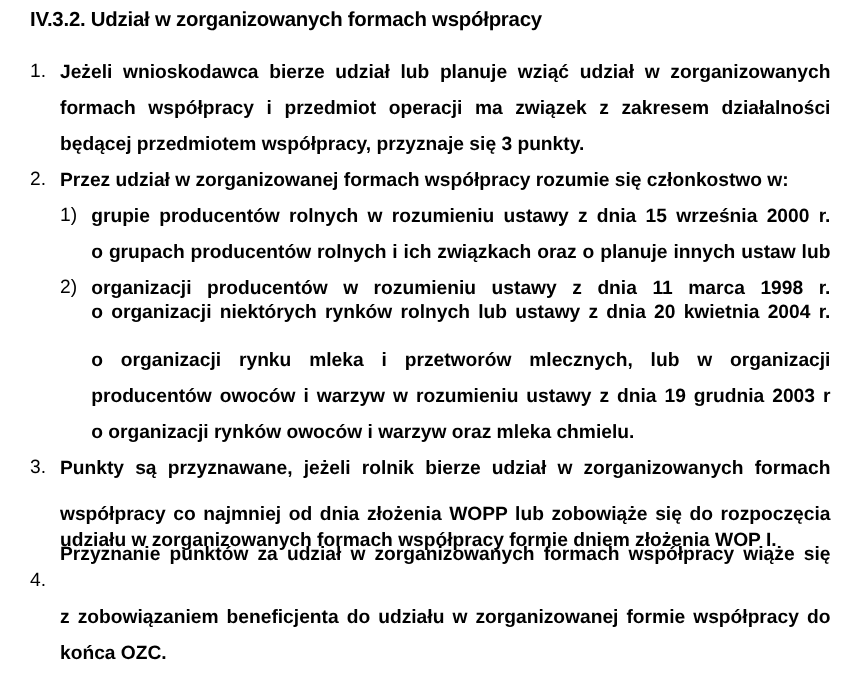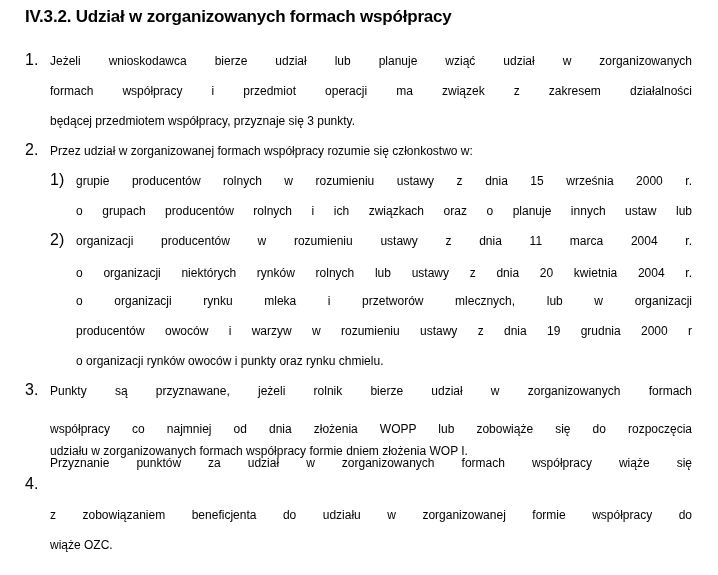--- a/index.html
+++ b/index.html
@@ -9,22 +9,22 @@
     }
     .doc { position: absolute; left: 0; top: 0; width: 718px; }
     .title {
       position: absolute; left: 25px; top: 7px;
       font-weight: bold; font-size: 17px; letter-spacing: -0.2px;
       white-space: nowrap;
     }
     .num { position: absolute; left: 25px; font-size: 16px; }
     .sub-num { position: absolute; left: 50px; font-size: 16px; }
     .line {
-      position: absolute; font-size: 12px; line-height: 20px; white-space: nowrap;
-      text-align: justify; text-align-last: justify;
+      position: absolute; font-size: 16px; line-height: 20px; white-space: nowrap;
+      text-align: justify; text-align-last: justify; font-weight: bold;
     }
     .line.last { text-align-last: left; }
     .l1 { left: 50px; width: 642px; }
     .l2 { left: 76px; width: 616px; }
   </style>
 </head>
 <body>
 
 <div class="doc">
 
@@ -42,35 +42,35 @@
     <div class="line l1 last" style="top:141px">Przez udział w zorganizowanej formach współpracy rozumie się członkostwo w:</div>
 
     <div>
       <span class="sub-num" style="top:171px">1)</span>
       <div class="line l2" style="top:171px">grupie producentów rolnych w rozumieniu ustawy z dnia 15 września 2000 r.</div>
       <div class="line l2" style="top:201px">o grupach producentów rolnych i ich związkach oraz o planuje innych ustaw lub</div>
     </div>
 
     <div>
       <span class="sub-num" style="top:231px">2)</span>
-      <div class="line l2" style="top:231px">organizacji producentów w rozumieniu ustawy z dnia 11 marca 2004 r.</div>
-      <div class="line l2" style="top:263px">o organizacji niektórych rynków rolnych lub ustawy z dnia 20 kwietnia 2004 r.</div>
+      <div class="line l2" style="top:231px">organizacji producentów w rozumieniu ustawy z dnia 11 marca 1998 r.</div>
+      <div class="line l2" style="top:251px">o organizacji niektórych rynków rolnych lub ustawy z dnia 20 kwietnia 2004 r.</div>
       <div class="line l2" style="top:291px">o organizacji rynku mleka i przetworów mlecznych, lub w organizacji</div>
-      <div class="line l2" style="top:321px">producentów owoców i warzyw w rozumieniu ustawy z dnia 19 grudnia 2000 r</div>
-      <div class="line l2 last" style="top:351px">o organizacji rynków owoców i punkty oraz rynku chmielu.</div>
+      <div class="line l2" style="top:321px">producentów owoców i warzyw w rozumieniu ustawy z dnia 19 grudnia 2003 r</div>
+      <div class="line l2 last" style="top:351px">o organizacji rynków owoców i warzyw oraz mleka chmielu.</div>
     </div>
   </div>
 
   <div>
     <span class="num" style="top:381px">3.</span>
     <div class="line l1" style="top:381px">Punkty są przyznawane, jeżeli rolnik bierze udział w zorganizowanych formach</div>
     <div class="line l1" style="top:419px">współpracy co najmniej od dnia złożenia WOPP lub zobowiąże się do rozpoczęcia</div>
     <div class="line l1 last" style="top:441px">udziału w zorganizowanych formach współpracy formie dniem złożenia WOP I.</div>
   </div>
 
   <div>
     <span class="num" style="top:475px">4.</span>
     <div class="line l1" style="top:453px">Przyznanie punktów za udział w zorganizowanych formach współpracy wiąże się</div>
     <div class="line l1" style="top:505px">z zobowiązaniem beneficjenta do udziału w zorganizowanej formie współpracy do</div>
-    <div class="line l1 last" style="top:535px">wiąże OZC.</div>
+    <div class="line l1 last" style="top:535px">końca OZC.</div>
   </div>
 
 </div>
 
 </body></html>

